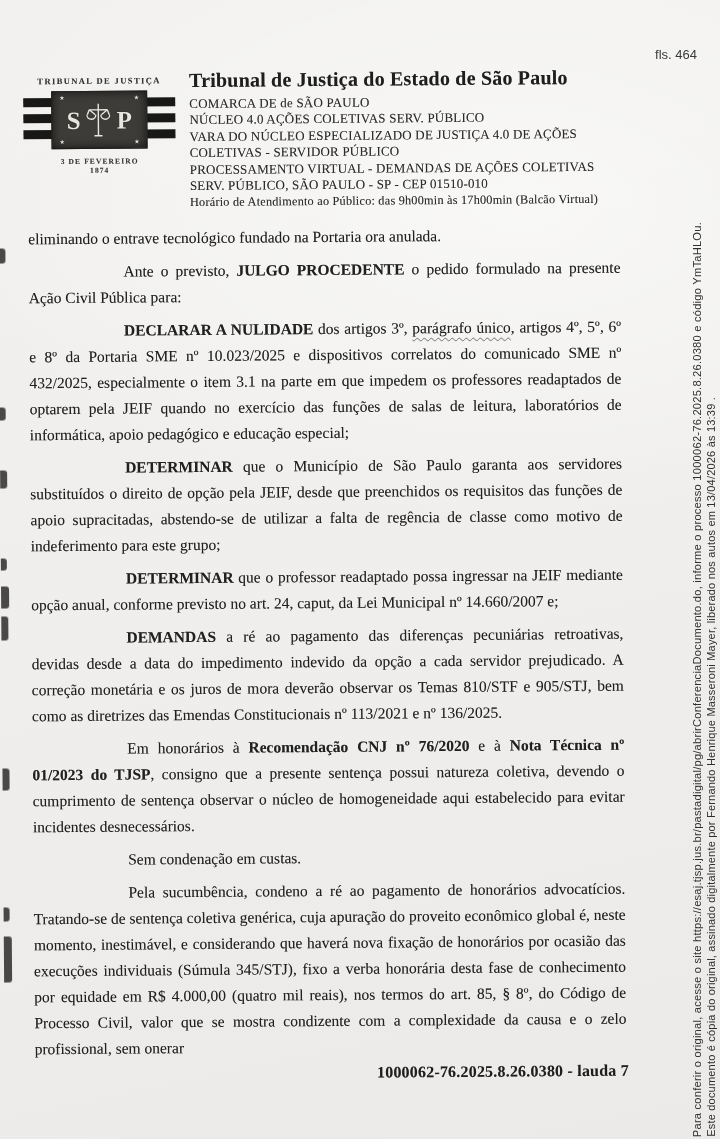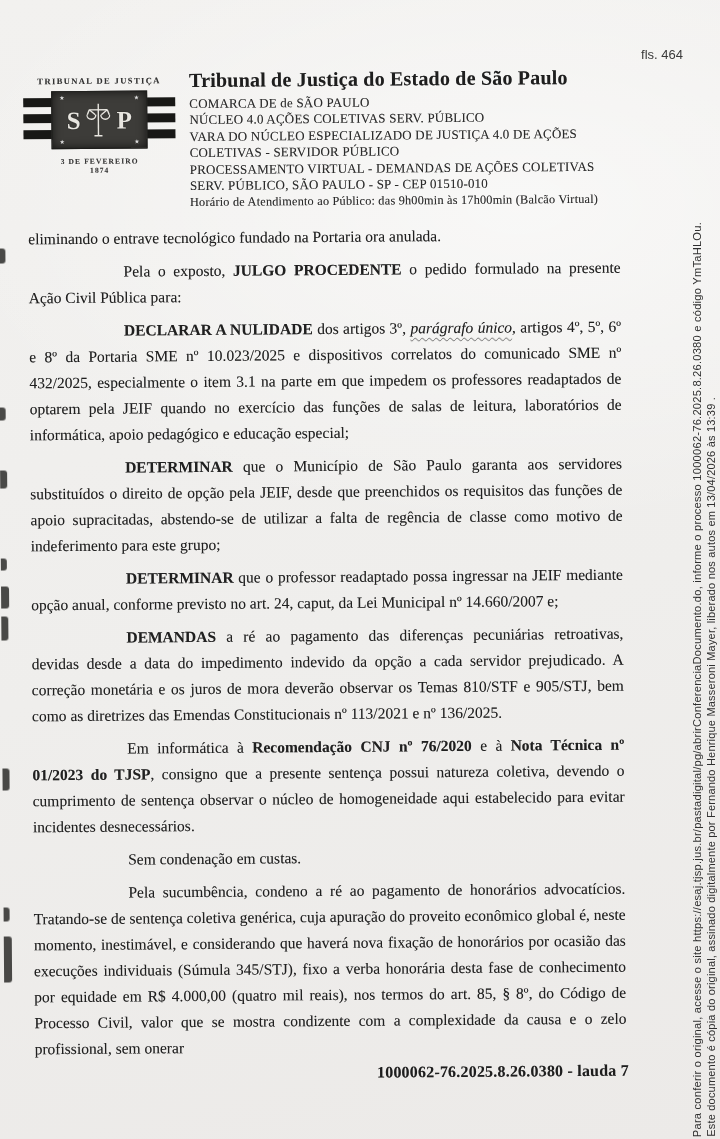--- a/index.html
+++ b/index.html
@@ -4,21 +4,21 @@
 <style>
   html,body{margin:0;padding:0;background:#d8d8d6;}
   .page{
     position:relative;width:720px;height:1139px;overflow:hidden;
     background:
       radial-gradient(ellipse 900px 500px at 72% 18%, rgba(255,255,255,.55), rgba(255,255,255,0) 65%),
       linear-gradient(168deg,#f2f1ef 0%,#efeeec 55%,#eceae8 100%);
     font-family:"Liberation Serif", serif;color:#242424;
   }
   
-  .fls{position:absolute;top:47px;right:37px;font:13px "Liberation Sans",sans-serif;color:#3a3a3a;}
+  .fls{position:absolute;top:47px;right:23px;font:13px "Liberation Sans",sans-serif;color:#3a3a3a;}
   .v-line{position:absolute;bottom:2px;writing-mode:vertical-rl;transform:rotate(180deg);
     white-space:nowrap;color:#2f2f2f;font-family:"Liberation Sans",sans-serif;}
   .v-outer{right:3px;font-size:11px;letter-spacing:.2px;}
   .v-inner{right:17px;font-size:11.2px;letter-spacing:.2px;}
   
   .scan{position:absolute;inset:0;transform:rotate(-.45deg);transform-origin:45% 40%;}
   .scan *{text-shadow:0 0 .5px rgba(40,40,40,.35);}
   
   .logo{position:absolute;top:74px;left:26px;width:152px;text-align:center;color:#2b2b2b;}
   .logo-arc{font-size:8.5px;letter-spacing:1.4px;font-weight:bold;color:#333;}
@@ -39,21 +39,21 @@
   .hdr-title{font-size:20px;font-weight:bold;letter-spacing:.2px;color:#1e1e1e;margin-bottom:4px;}
   .hline{font-size:13px;line-height:16.4px;color:#2b2b2b;letter-spacing:.2px;}
   .hline:last-child{font-size:12.3px;}
   
   .body-text{position:absolute;top:224px;left:30px;width:592px;
     font-size:15.5px;line-height:26px;text-align:justify;color:#202020;}
   .para{margin:0 0 7px 0;text-indent:95px;}
   .para.no-indent{text-indent:0;}
   .b{font-weight:bold;}
   .wavy{text-decoration-line:underline;text-decoration-style:wavy;
-    text-decoration-color:rgba(80,80,80,.5);text-decoration-thickness:1px;text-underline-offset:4px;font-style:italic;}
+    text-decoration-color:rgba(80,80,80,.5);text-decoration-thickness:1px;text-underline-offset:4px;}
   .footer{position:absolute;top:1064px;left:30px;width:594px;text-align:right;
     font-size:16px;font-weight:bold;color:#1e1e1e;letter-spacing:.2px;}
   
   .blot{position:absolute;left:0;background:#20201e;opacity:.8;filter:blur(.4px);
     border-radius:0 3px 3px 0;}
 </style>
 </head>
 <body>
 
 <div class="page">
@@ -100,26 +100,26 @@
           <div class="hline">VARA DO NÚCLEO ESPECIALIZADO DE JUSTIÇA 4.0 DE AÇÕES</div>
           <div class="hline">COLETIVAS - SERVIDOR PÚBLICO</div>
           <div class="hline">PROCESSAMENTO VIRTUAL - DEMANDAS DE AÇÕES COLETIVAS</div>
           <div class="hline">SERV. PÚBLICO, SÃO PAULO - SP - CEP 01510-010</div>
           <div class="hline">Horário de Atendimento ao Público: das 9h00min às 17h00min (Balcão Virtual)</div>
         </div>
     </div>
 
     <div class="body-text">
         <p class="para no-indent"><span>eliminando o entrave tecnológico fundado na Portaria ora anulada.</span></p>
-        <p class="para"><span>Pela o exposto, </span><span class="b">JULGO PROCEDENTE</span><span> o pedido formulado na presente Ação Civil Pública para:</span></p>
+        <p class="para"><span>Ante o previsto, </span><span class="b">JULGO PROCEDENTE</span><span> o pedido formulado na presente Ação Civil Pública para:</span></p>
         <p class="para"><span class="b">DECLARAR A NULIDADE</span><span> dos artigos 3º, </span><span class="wavy">parágrafo único</span><span>, artigos 4º, 5º, 6º e 8º da Portaria SME nº 10.023/2025 e dispositivos correlatos do comunicado SME nº 432/2025, especialmente o item 3.1 na parte em que impedem os professores readaptados de optarem pela JEIF quando no exercício das funções de salas de leitura, laboratórios de informática, apoio pedagógico e educação especial;</span></p>
         <p class="para"><span class="b">DETERMINAR</span><span> que o Município de São Paulo garanta aos servidores substituídos o direito de opção pela JEIF, desde que preenchidos os requisitos das funções de apoio supracitadas, abstendo-se de utilizar a falta de regência de classe como motivo de indeferimento para este grupo;</span></p>
         <p class="para"><span class="b">DETERMINAR</span><span> que o professor readaptado possa ingressar na JEIF mediante opção anual, conforme previsto no art. 24, caput, da Lei Municipal nº 14.660/2007 e;</span></p>
         <p class="para"><span class="b">DEMANDAS</span><span> a ré ao pagamento das diferenças pecuniárias retroativas, devidas desde a data do impedimento indevido da opção a cada servidor prejudicado. A correção monetária e os juros de mora deverão observar os Temas 810/STF e 905/STJ, bem como as diretrizes das Emendas Constitucionais nº 113/2021 e nº 136/2025.</span></p>
-        <p class="para"><span>Em informática à </span><span class="b">Recomendação CNJ nº 76/2020</span><span> e à </span><span class="b">Nota Técnica nº 01/2023 do TJSP</span><span>, consigno que a presente sentença possui natureza coletiva, devendo o cumprimento de sentença observar o núcleo de homogeneidade aqui estabelecido para evitar incidentes desnecessários.</span></p>
+        <p class="para"><span>Em honorários à </span><span class="b">Recomendação CNJ nº 76/2020</span><span> e à </span><span class="b">Nota Técnica nº 01/2023 do TJSP</span><span>, consigno que a presente sentença possui natureza coletiva, devendo o cumprimento de sentença observar o núcleo de homogeneidade aqui estabelecido para evitar incidentes desnecessários.</span></p>
         <p class="para"><span>Sem condenação em custas.</span></p>
         <p class="para"><span>Pela sucumbência, condeno a ré ao pagamento de honorários advocatícios. Tratando-se de sentença coletiva genérica, cuja apuração do proveito econômico global é, neste momento, inestimável, e considerando que haverá nova fixação de honorários por ocasião das execuções individuais (Súmula 345/STJ), fixo a verba honorária desta fase de conhecimento por equidade em R$ 4.000,00 (quatro mil reais), nos termos do art. 85, § 8º, do Código de Processo Civil, valor que se mostra condizente com a complexidade da causa e o zelo profissional, sem onerar</span></p>
       </div>
 
     <div class="footer">1000062-76.2025.8.26.0380 - lauda 7</div>
 
     <div class="blot" style="top:246px;width:7px;height:15px;"></div>
     <div class="blot" style="top:405px;width:6px;height:13px;"></div>
     <div class="blot" style="top:468px;width:7px;height:18px;"></div>
     <div class="blot" style="top:556px;width:6px;height:12px;"></div>

